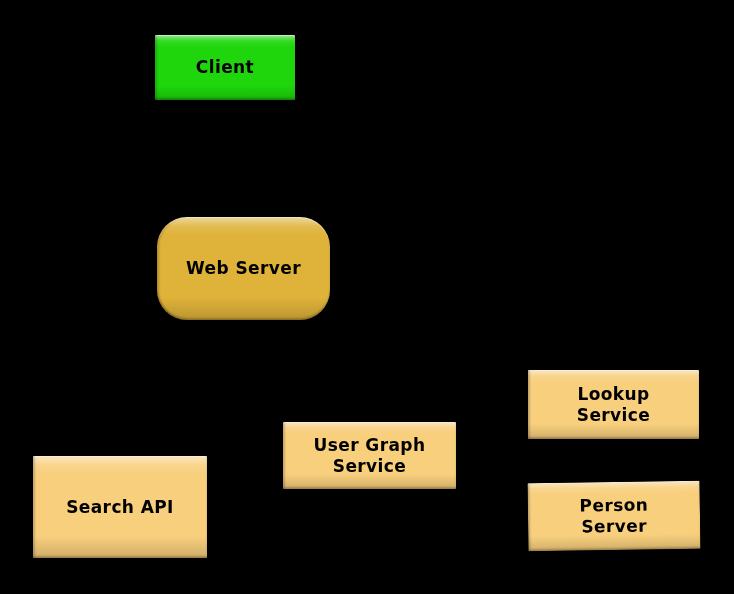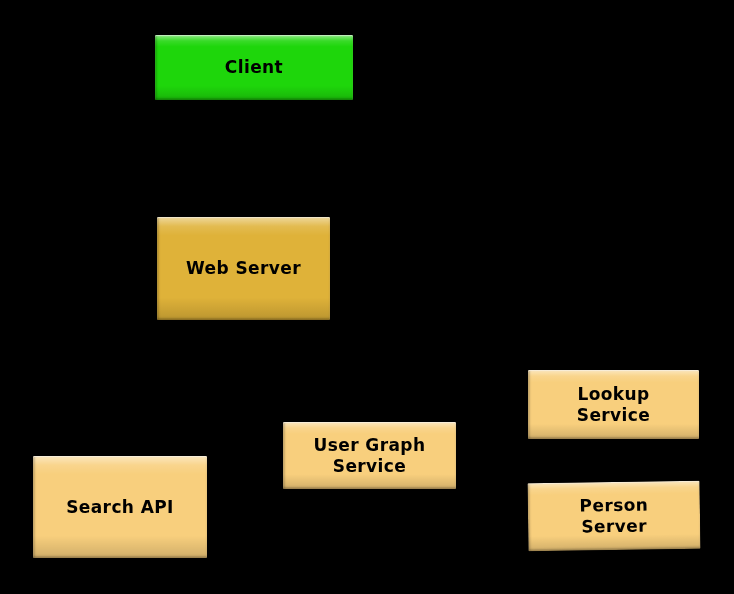--- a/index.html
+++ b/index.html
@@ -38,38 +38,38 @@
       inset 0 1px 1px rgba(255,255,255,0.55),
       inset 2px 0 2px rgba(0,0,0,0.18),
       inset 0 -2px 2px rgba(0,0,0,0.22),
       4px 5px 7px rgba(0,0,0,0.85);
   }
   .node-label {
     white-space: pre-line;
     pointer-events: none;
   }
   
-  .pos-client       { left: 155px; top: 35px;  width: 198px; height: 65px;  }
+  .pos-client       { left: 155px; top: 35px;  width: 140px; height: 65px;  }
   .pos-web-server   { left: 157px; top: 217px; width: 173px; height: 103px; }
   .pos-search-api   { left: 33px;  top: 456px; width: 174px; height: 102px; }
   .pos-user-graph   { left: 283px; top: 422px; width: 173px; height: 67px; justify-content: center;  }
   .pos-lookup       { left: 528px; top: 370px; width: 171px; height: 69px;  }
   .pos-person       { left: 528px; top: 482px; width: 172px; height: 68px;
                       transform: rotate(-0.8deg); }
 </style>
 </head>
 <body>
 
 <div class="canvas">
 
   <div class="node pos-client" style="background-color: rgb(30, 214, 11);">
     <span class="node-label">Client</span>
   </div>
 
-  <div class="node pos-web-server" style="background-color: rgb(223, 178, 57);">
+  <div class="node pos-web-server" style="background-color: rgb(223, 178, 57); border-radius: 30px;">
     <span class="node-label">Web Server</span>
   </div>
 
   <div class="node pos-search-api" style="background-color: rgb(248, 207, 125);">
     <span class="node-label">Search API</span>
   </div>
 
   <div class="node pos-user-graph" style="background-color: rgb(248, 207, 125);">
     <span class="node-label">User Graph
 Service</span>

